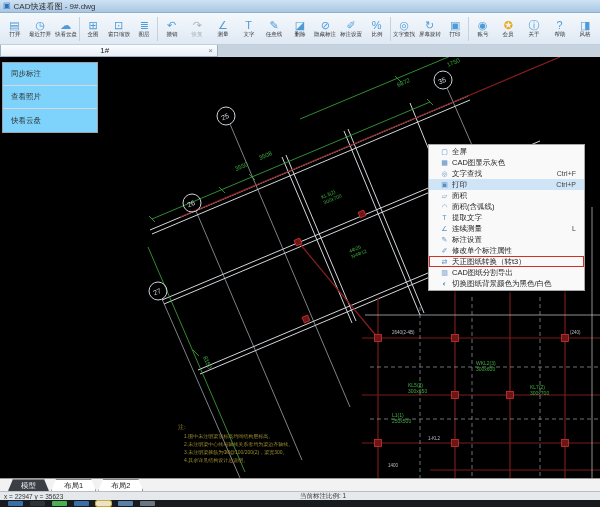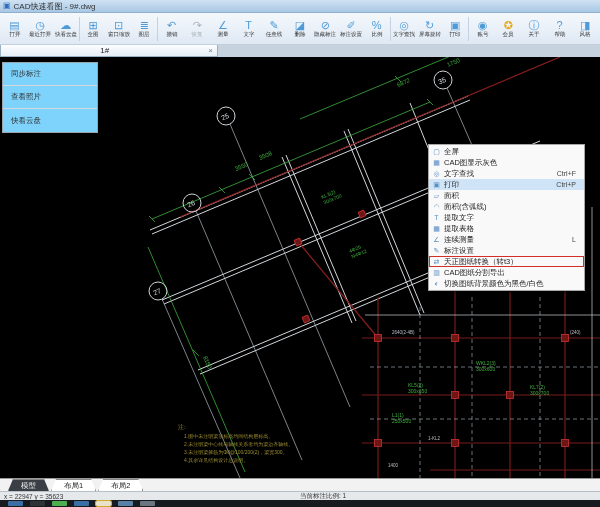--- a/index.html
+++ b/index.html
@@ -43,21 +43,21 @@
   .qpanel { position:absolute; left:2px; top:5px; width:96px;
     background:#7dd3fc; border:1px solid #9aa4ad; }
   .qrow { height:23px; display:flex; align-items:center; padding-left:8px;
     font-size:7.5px; color:#333; border-bottom:1px solid #d5d9dd; cursor:pointer; }
   .qrow:last-child { border-bottom:none; }
 
   
   .cmenu { position:absolute; left:428px; top:87px; width:157px;
     background:#f9f9f9; border:1px solid #a8a8a8; box-shadow:2px 2px 3px rgba(0,0,0,.5);
     padding:1px 0; }
-  .mi { position:relative; height:11px; display:flex; align-items:center; cursor:pointer; }
+  .mi { position:relative; height:11px; display:flex; align-items:center; cursor:pointer;padding-left:8px; }
   .mi .mico { width:15px; text-align:center; font-size:7px; color:#5a8fc4; flex:none; }
   .mi .mlab { font-size:7.5px; color:#222; white-space:nowrap; }
   .mi .msc  { margin-left:auto; margin-right:8px; font-size:7px; color:#444; }
   .mi.hover { background:#cfe5f7; }
   .mi.redbox { outline:1px solid #d03025; outline-offset:-1px; }
 
   
   .bottomtabs { position:absolute; left:0; top:478px; width:600px; height:13px;
     background:#f2f2f2; border-top:1px solid #999; display:flex; align-items:flex-end; padding-left:8px; }
   .btab { height:12px; padding:0 12px; font-size:7.5px; line-height:12px; color:#222;
@@ -375,31 +375,31 @@
         </div>
       <div class="mi">
           <span class="mico">◠</span>
           <span class="mlab">面积(含弧线)</span>
         </div>
       <div class="mi">
           <span class="mico">T</span>
           <span class="mlab">提取文字</span>
         </div>
       <div class="mi">
-          <span class="mico">▦</span>
-          <span class="mlab">提取表格</span>
-        </div>
-      <div class="mi">
           <span class="mico">∠</span>
           <span class="mlab">连续测量</span>
           <span class="msc">L</span>
         </div>
       <div class="mi">
           <span class="mico">✎</span>
           <span class="mlab">标注设置</span>
+        </div>
+      <div class="mi">
+          <span class="mico">✐</span>
+          <span class="mlab">修改单个标注属性</span>
         </div>
       <div class="mi redbox">
           <span class="mico">⇄</span>
           <span class="mlab">天正图纸转换（转t3）</span>
         </div>
       <div class="mi">
           <span class="mico">▥</span>
           <span class="mlab">CAD图纸分割导出</span>
         </div>
       <div class="mi">

